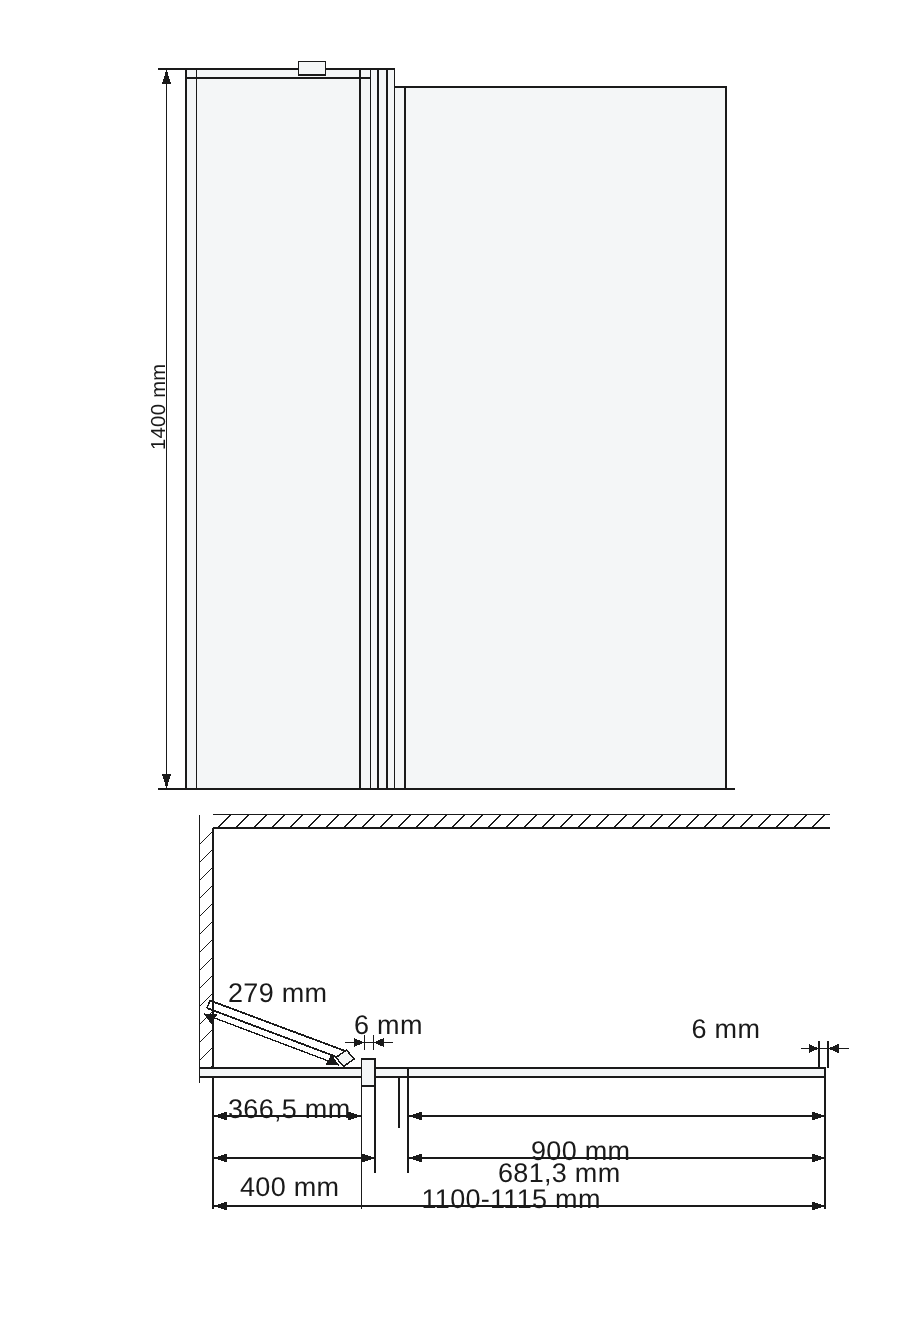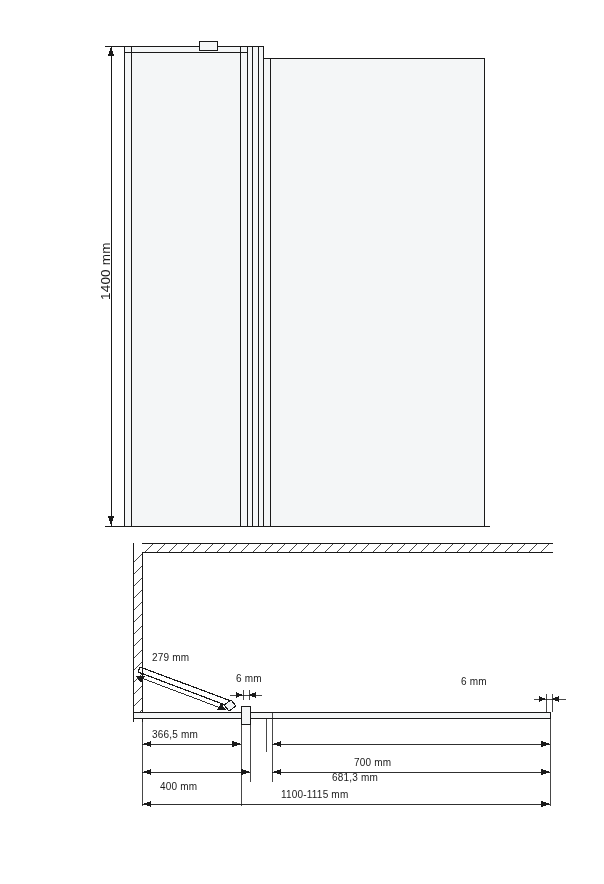--- a/index.html
+++ b/index.html
@@ -25,21 +25,21 @@
   svg.drawing {
     position: absolute;
     left: 0;
     top: 0;
     width: 604px;
     height: 884px;
   }
   .lbl {
     position: absolute;
     font-family: "Liberation Sans", sans-serif;
-    font-size: 10px;
+    font-size: 18px;
     color: #1a1a1a;
     white-space: nowrap;
     letter-spacing: 0.2px;
   }
   .lbl.rot {
     transform-origin: 0 0;
     transform: rotate(-90deg);
     font-size: 13.5px;
   }
 </style>
@@ -195,17 +195,17 @@
   <div class="lbl rot" style="left:98px; top:300px;">1400 mm</div>
 
   <div class="lbl" style="left:152px; top:652px;">279 mm</div>
   <div class="lbl" style="left:236px; top:673px;">6 mm</div>
   <div class="lbl" style="left:461px; top:676px;">6 mm</div>
 
   <div class="lbl" style="left:152px; top:729px;">366,5 mm</div>
   <div class="lbl" style="left:332px; top:772px;">681,3 mm</div>
 
   <div class="lbl" style="left:160px; top:781px;">400 mm</div>
-  <div class="lbl" style="left:354px; top:757px;">700 mm</div>
+  <div class="lbl" style="left:354px; top:757px;">900 mm</div>
 
   <div class="lbl" style="left:281px; top:789px;">1100-1115 mm</div>
 
 </div>
 
 </body></html>

